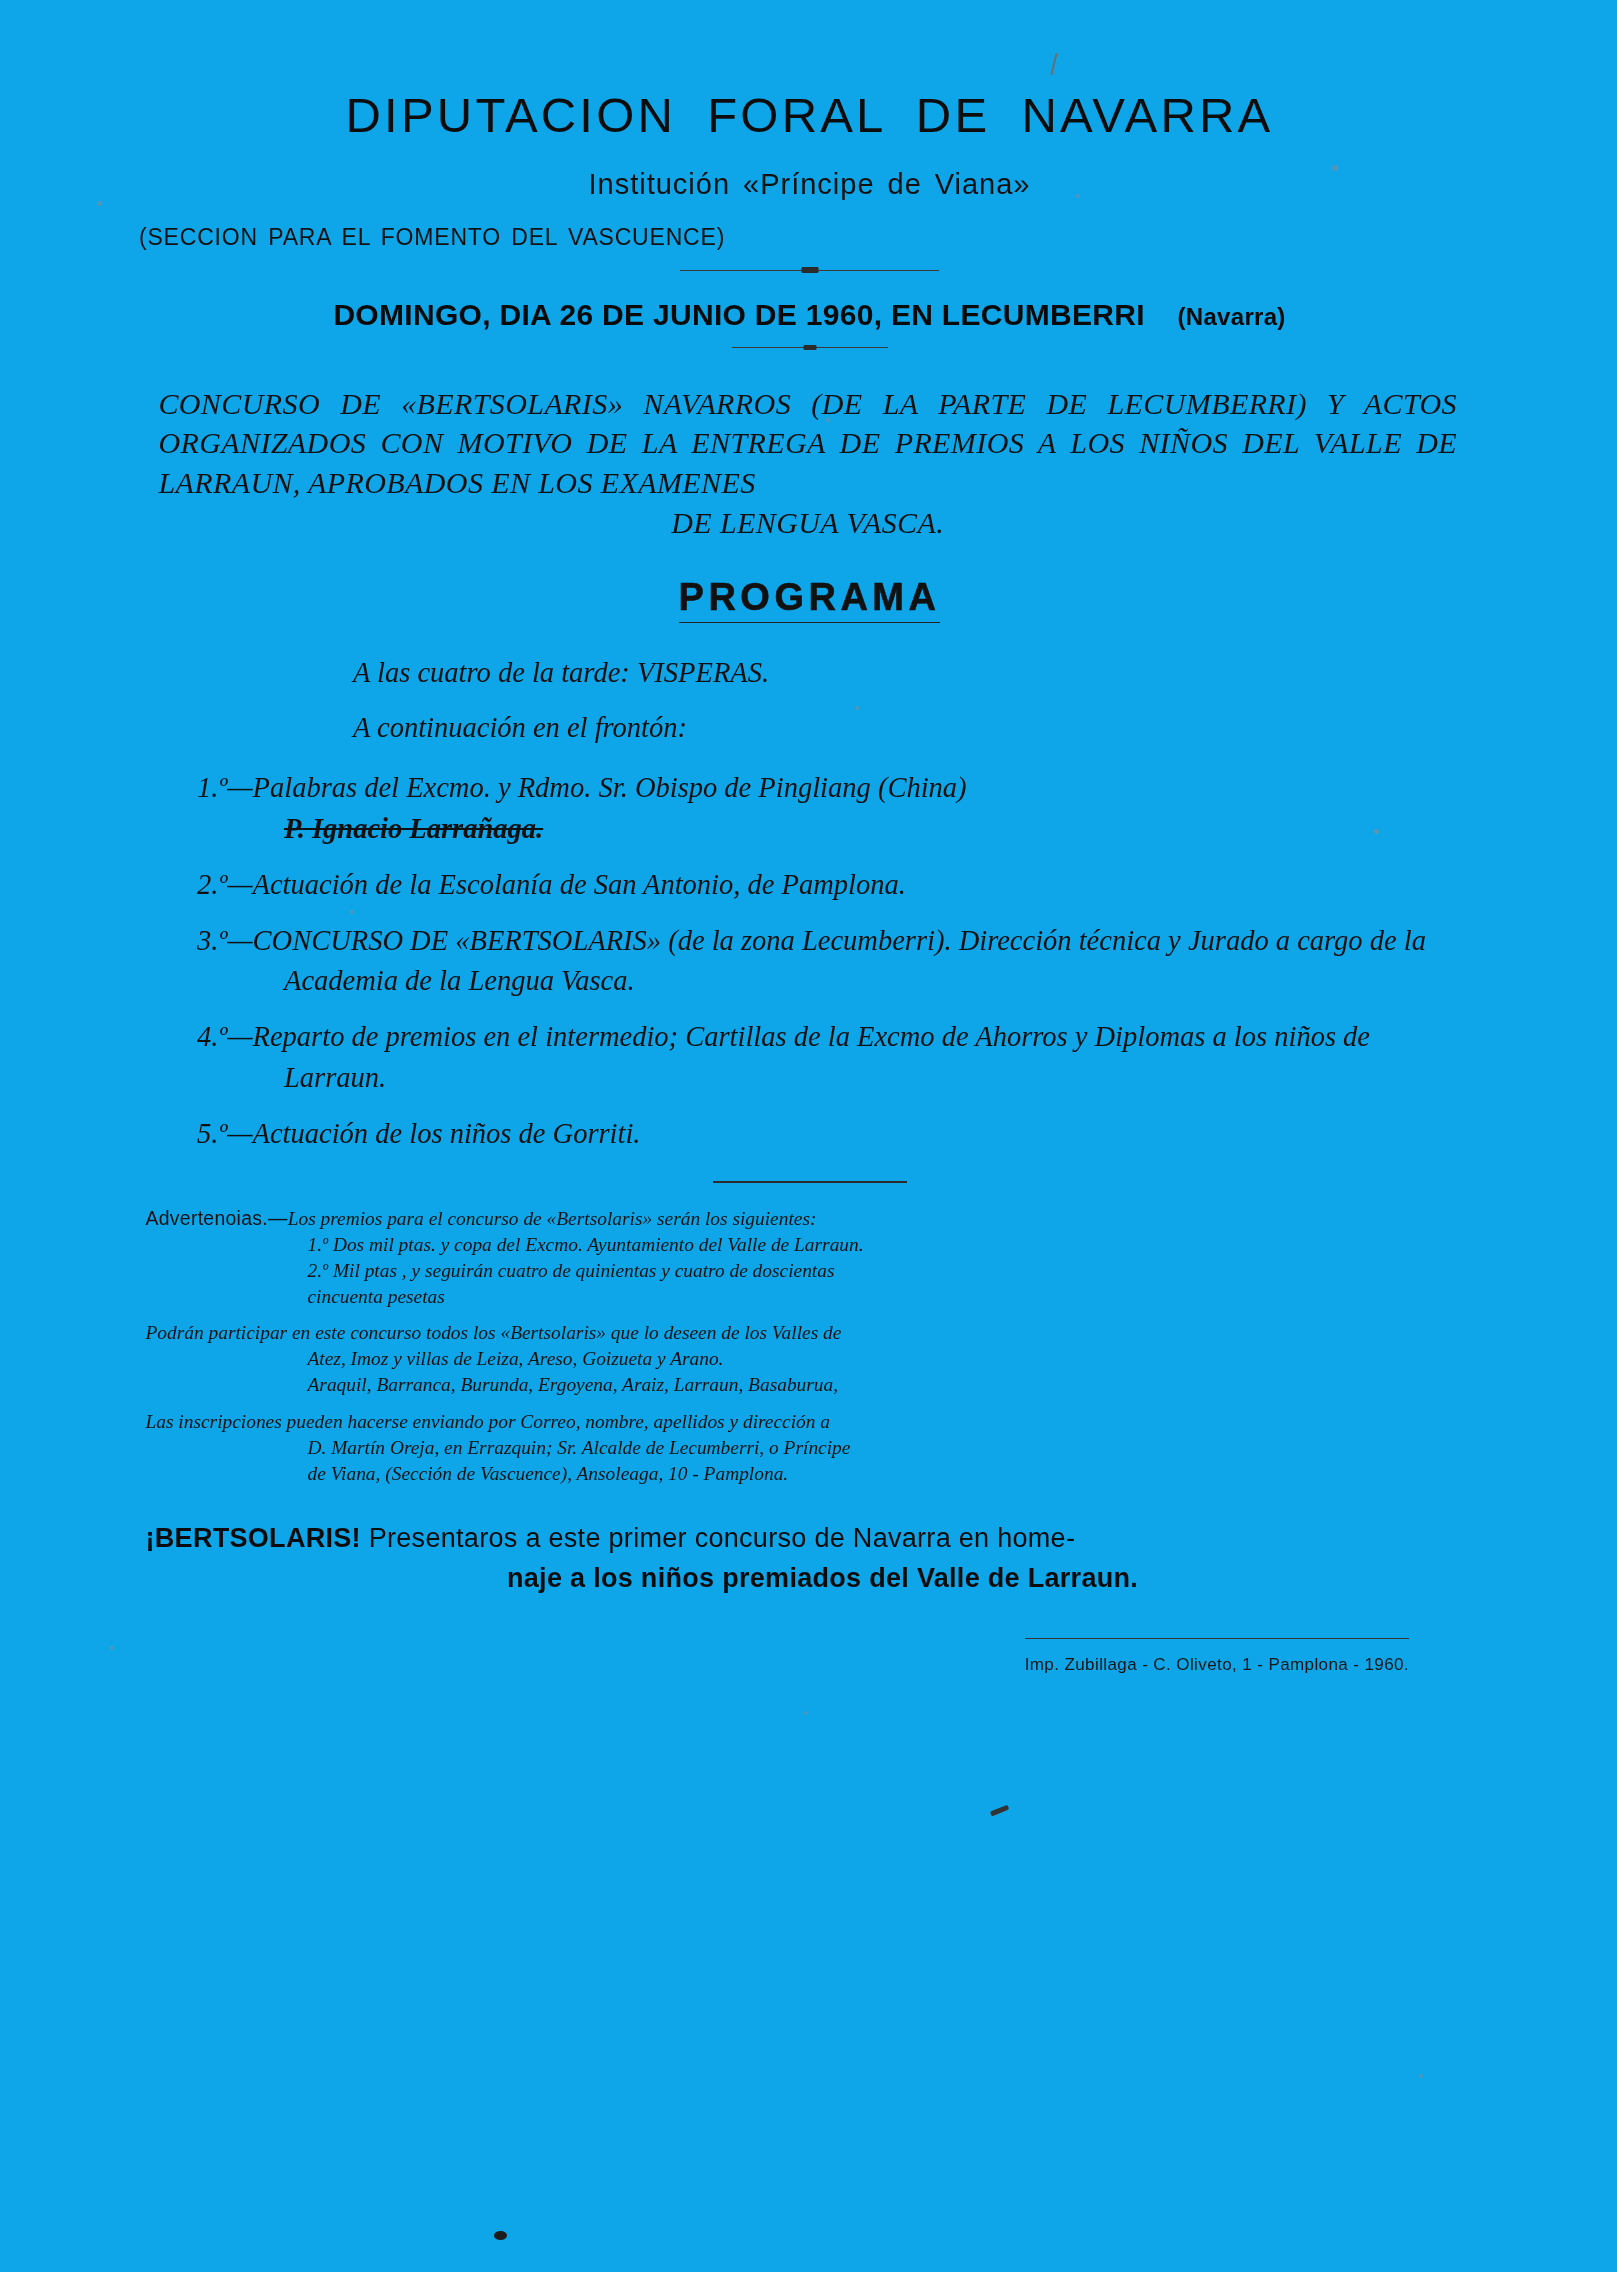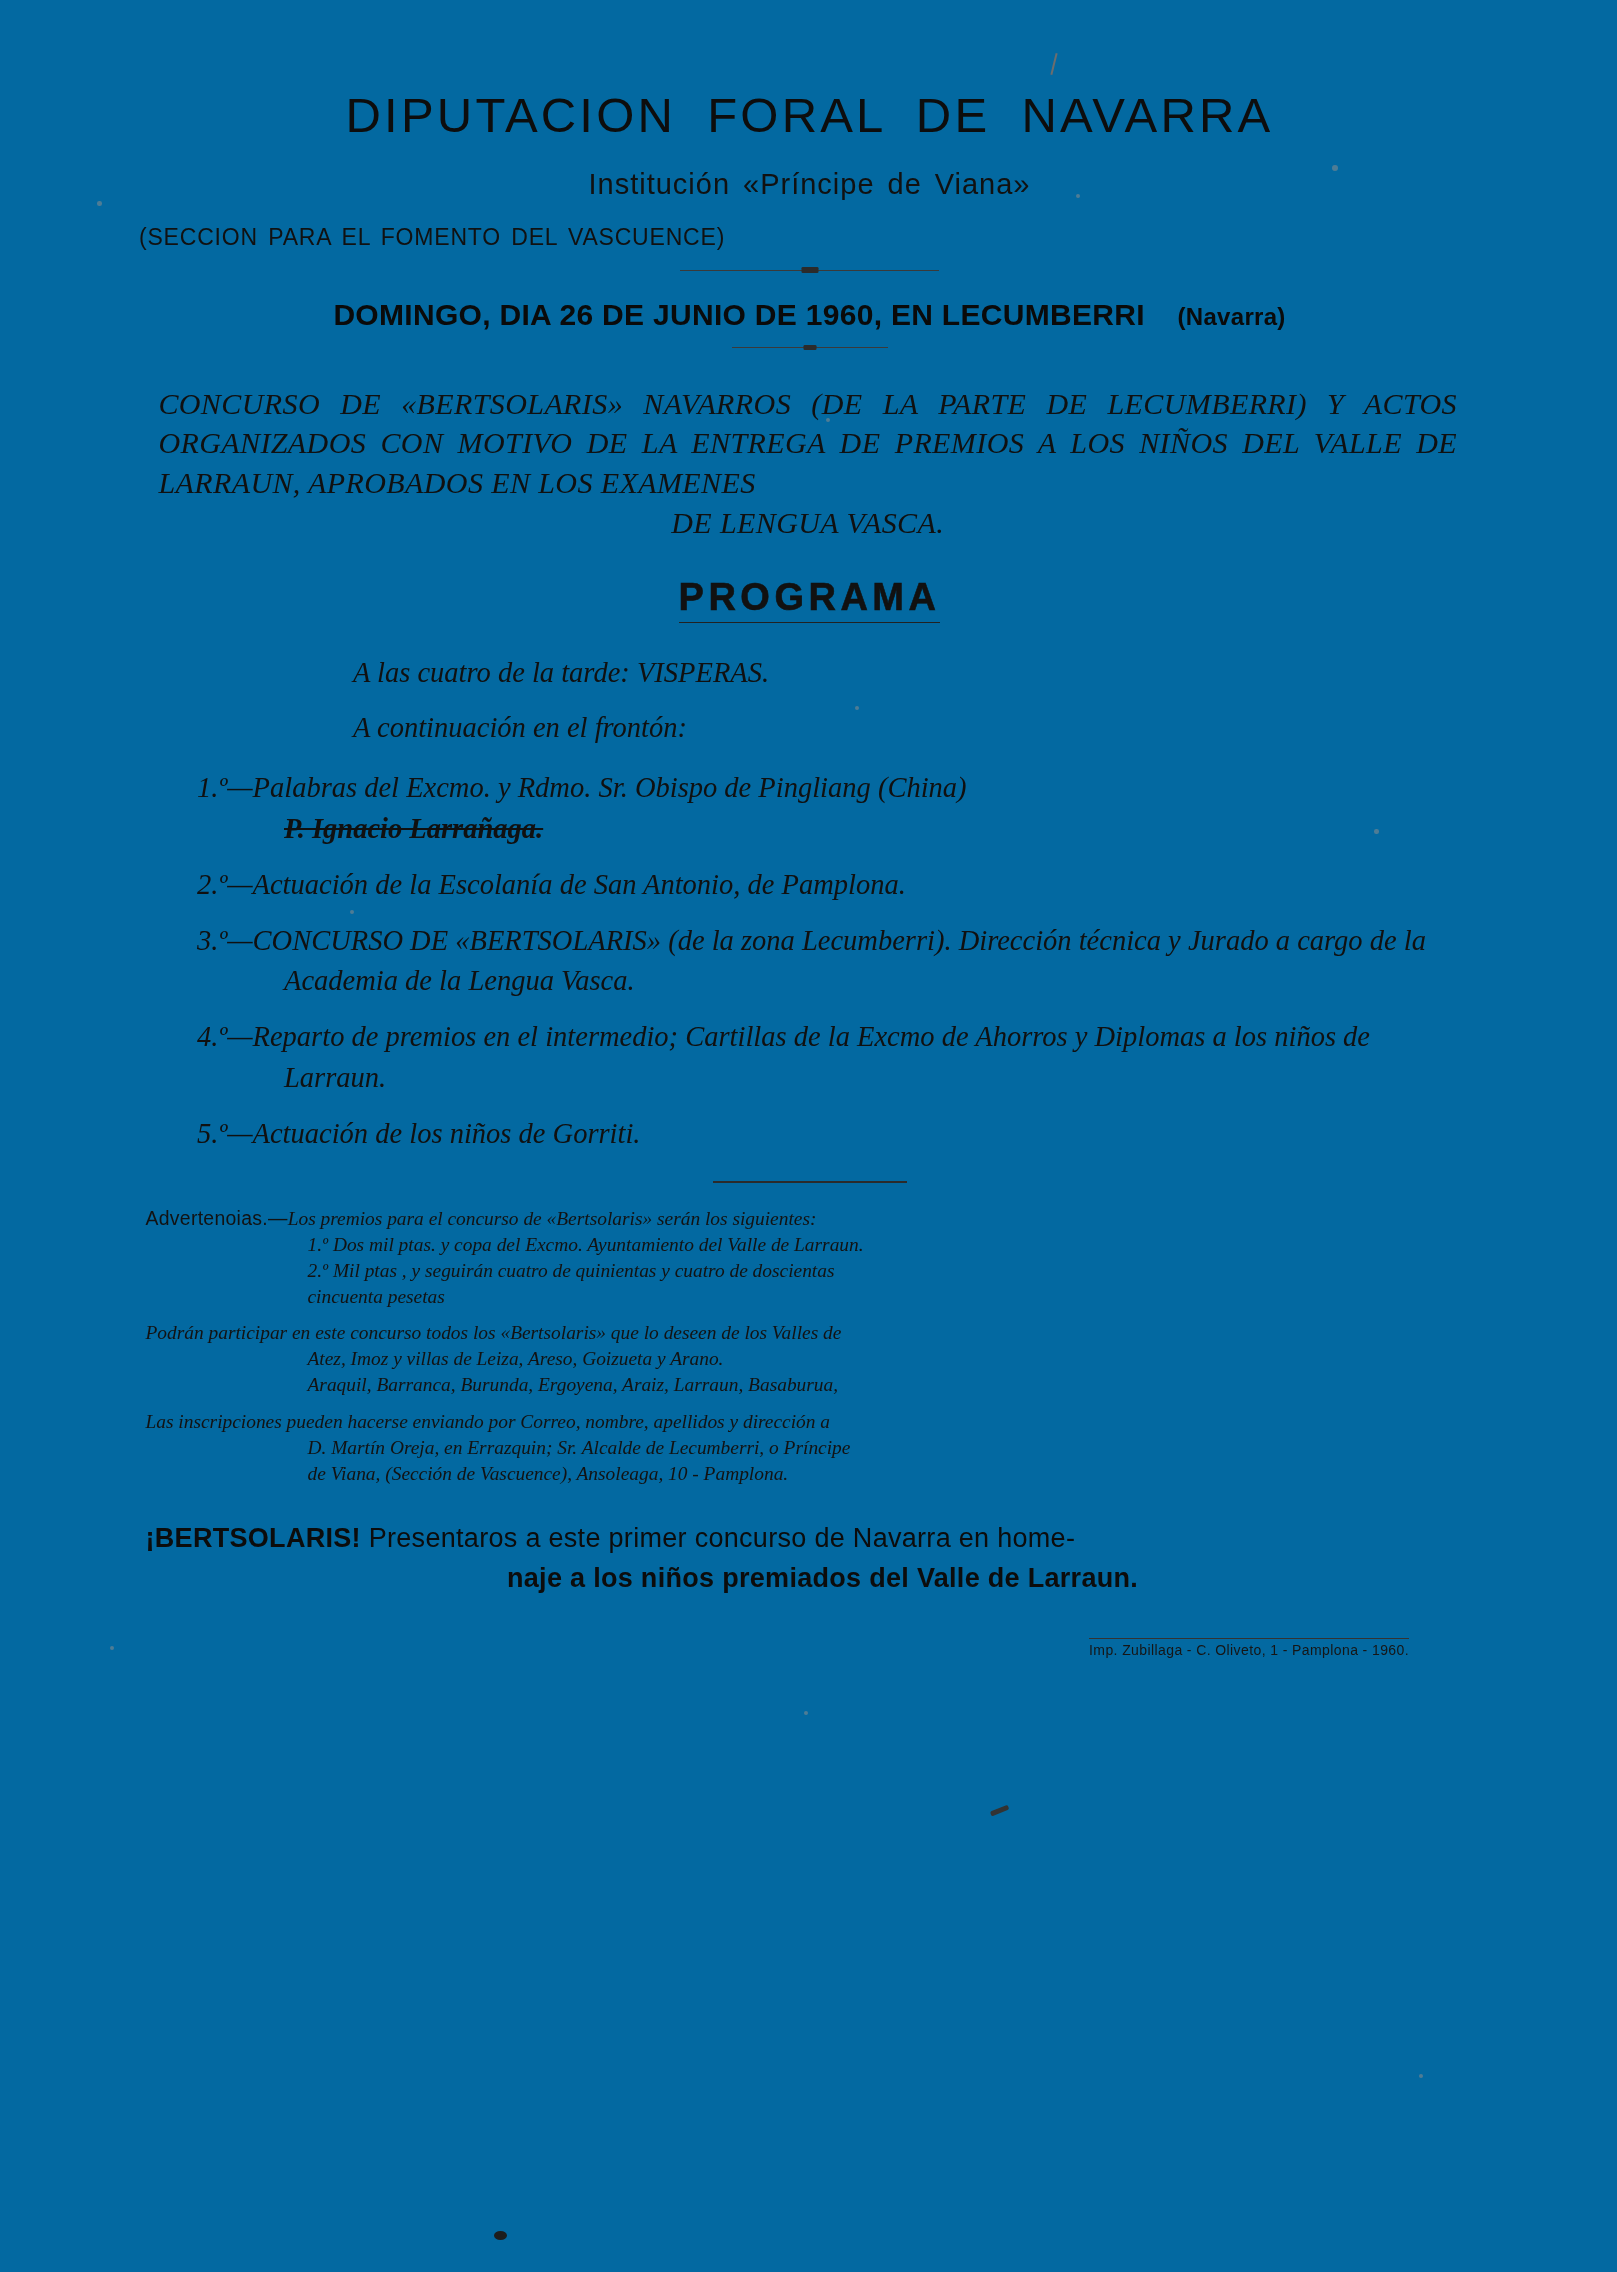--- a/index.html
+++ b/index.html
@@ -13,21 +13,21 @@
     position: relative;
     font-family: "Liberation Serif", serif;
     color: #181818;
     overflow: hidden;
   }
   .page {
     position: absolute;
     left: 0; top: 0;
     width: 1617px;
     height: 2273px;
-    background: #0369a1;
+    background: #0ea5e9;
   }
   .sheet {
     position: absolute;
     left: 139px;
     top: 58px;
     width: 1341px;
   }
 
   
   .org-title {
@@ -235,24 +235,24 @@
 
   
   .imprint-wrap {
     margin-top: 39px;
     text-align: right;
     padding-right: 71px;
   }
   .imprint {
     display: inline-block;
     font-family: "Liberation Sans", sans-serif;
-    font-size: 14px;
+    font-size: 17px;
     letter-spacing: 0.4px;
     border-top: 1.3px solid #333;
-    padding-top: 3px;
+    padding-top: 16px;
     color: #161616;
   }
 
   
   .speck {
     position: absolute;
     background: #8c8c8c;
     border-radius: 50%;
     opacity: .55;
   }

